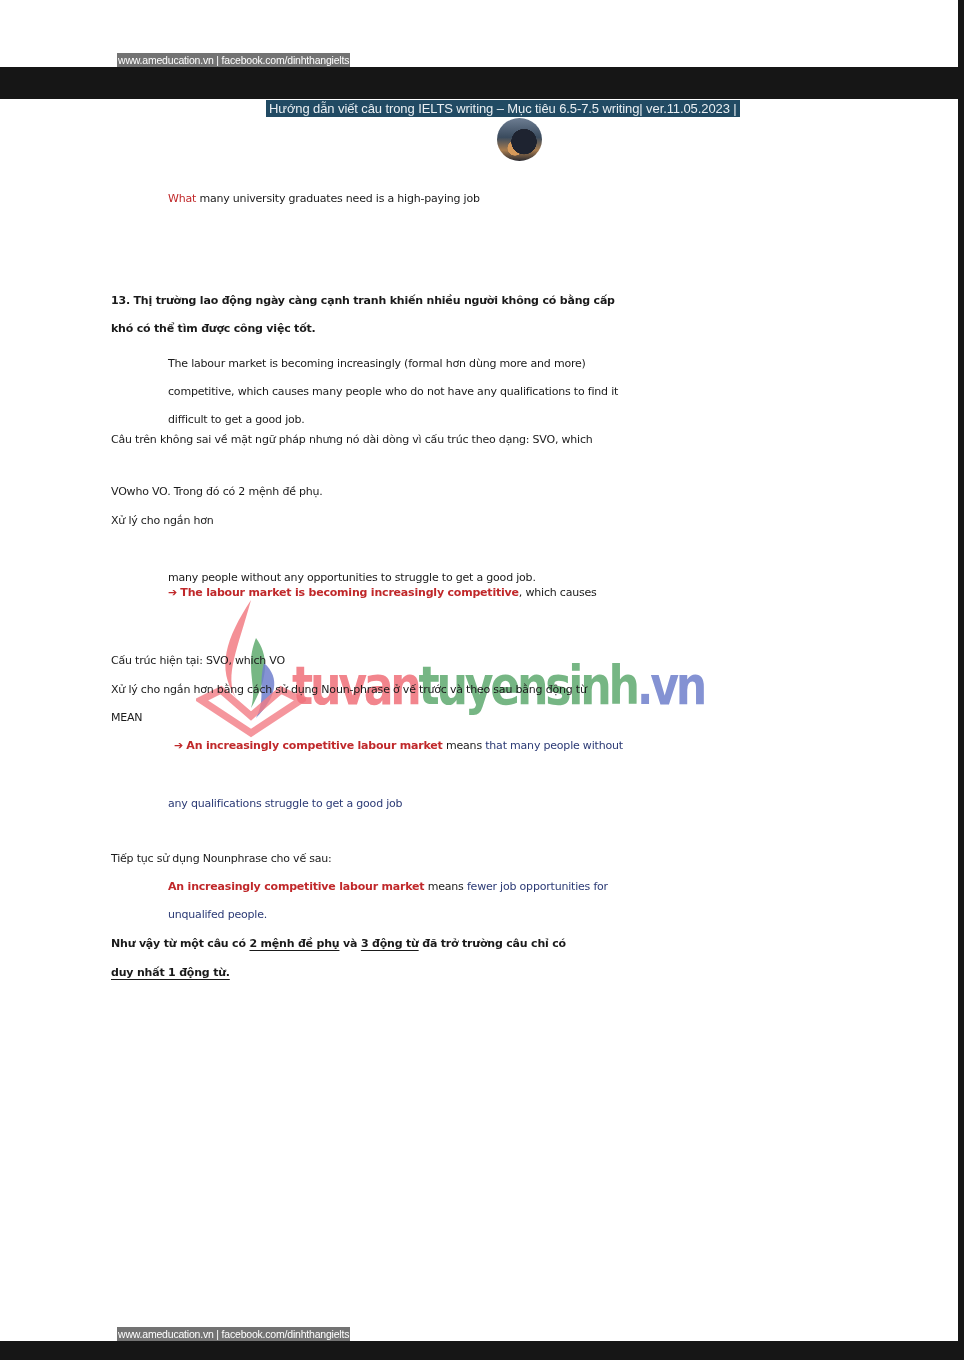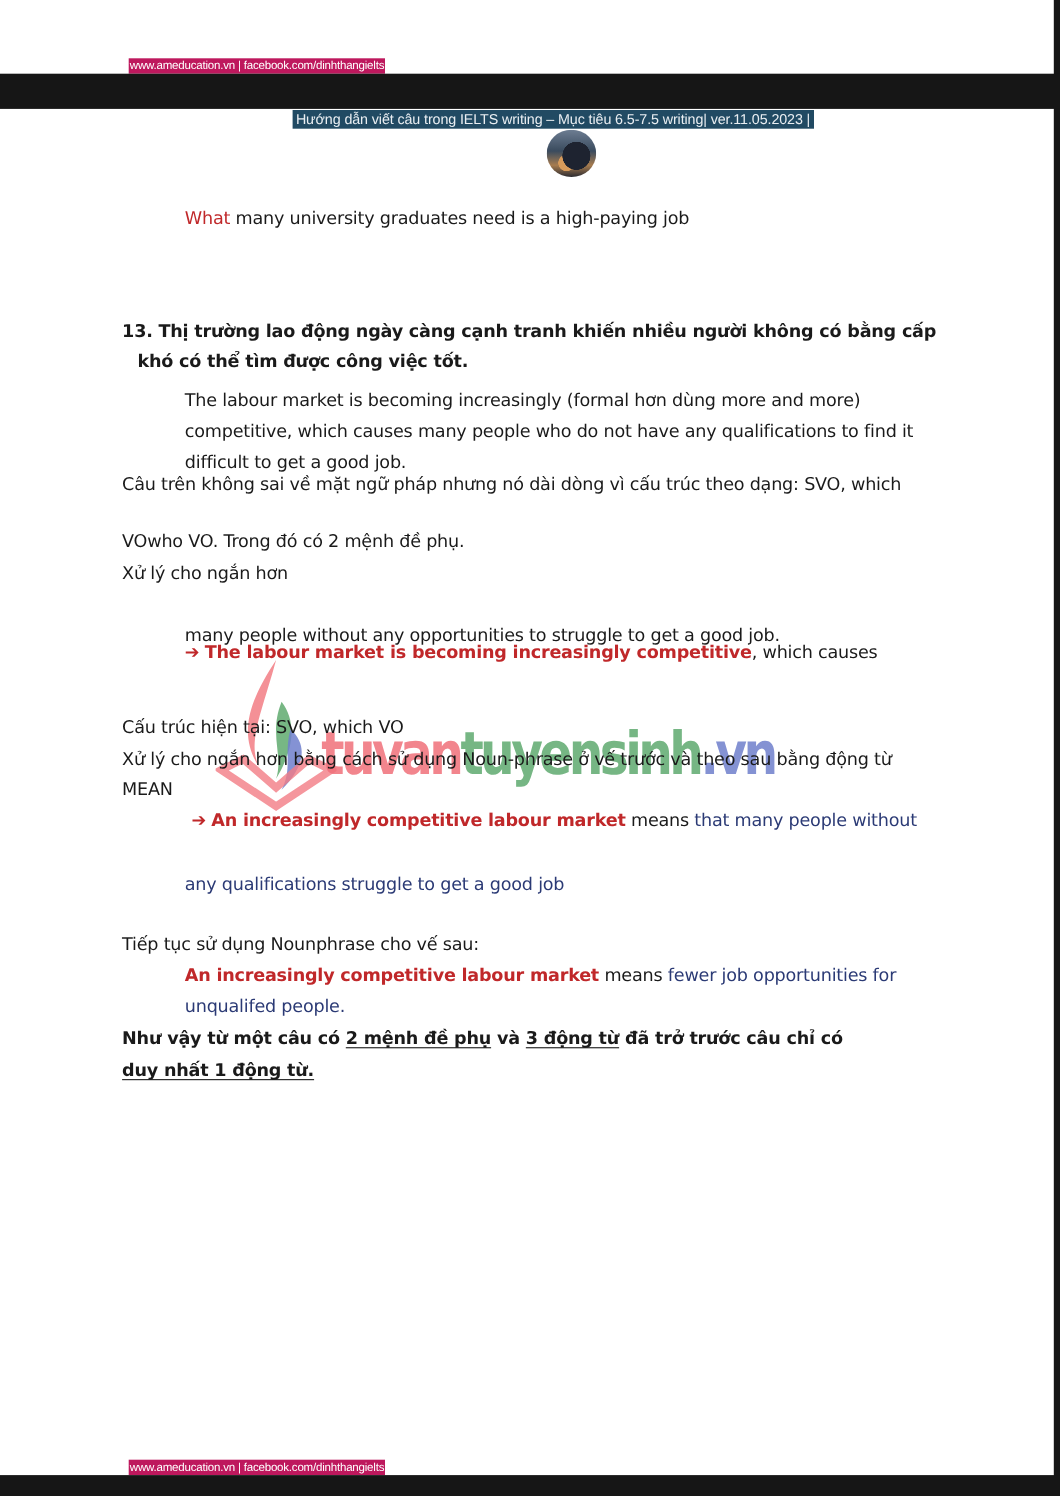--- a/index.html
+++ b/index.html
@@ -5,21 +5,21 @@
     * { box-sizing: border-box; margin: 0; padding: 0; }
     html, body { width: 964px; height: 1360px; overflow: hidden; background: #ffffff; }
     body { position: relative; font-family: "DejaVu Sans", sans-serif; color: #1a1a1a; }
 
     .right-strip { position: absolute; right: 0; top: 0; width: 6px; height: 1360px; background: #161616; }
     .top-bar { position: absolute; left: 0; top: 67px; width: 964px; height: 32px; background: #161616; }
     .bottom-bar { position: absolute; left: 0; top: 1341px; width: 964px; height: 19px; background: #161616; }
 
     .site-tag {
       position: absolute; left: 117px; height: 14px; padding: 0 1px;
-      background: #be185d; color: #ffffff;
+      background: #737373; color: #ffffff;
       font-family: "Liberation Sans", sans-serif; font-size: 10.5px; line-height: 14px;
       white-space: nowrap; letter-spacing: -0.2px;
     }
     .site-tag.top { top: 53px; }
     .site-tag.bottom { top: 1327px; }
 
     .doc-title {
       position: absolute; left: 266px; top: 100px; height: 17px; padding: 0 3px;
       background: #214a63; color: #e9eef2;
       font-family: "Liberation Sans", sans-serif; font-size: 13px; line-height: 17px;
@@ -27,21 +27,21 @@
     }
 
     .avatar {
       position: absolute; left: 497px; top: 118px; width: 45px; height: 43px; border-radius: 50%;
       background: radial-gradient(circle at 60% 55%, #1e2330 0 35%, transparent 36%),
                   radial-gradient(circle at 40% 70%, #d79a5a 0 18%, transparent 19%),
                   linear-gradient(180deg, #6d7d92 0%, #3a4b5e 45%, #a77c4f 75%, #2a2a30 100%);
       overflow: hidden;
     }
 
-    .p { position: absolute; font-size: 16px; line-height: 28px; white-space: nowrap; letter-spacing: -0.2px; }
+    .p { position: absolute; font-size: 11px; line-height: 28px; white-space: nowrap; letter-spacing: -0.2px; }
     .bold { font-weight: bold; }
     .red { color: #c0282a; }
     .navy { color: #2b3a75; }
     .u { text-decoration: underline; text-underline-offset: 3px; }
 
     .watermark { position: absolute; left: 196px; top: 598px; width: 500px; height: 140px; pointer-events: none; }
     .wm-text {
       position: absolute; left: 96px; top: 58px; font-family: "DejaVu Sans", sans-serif;
       font-weight: bold; font-size: 54px; line-height: 60px; letter-spacing: -4px; white-space: nowrap;
       transform: scaleX(0.82); transform-origin: left top; opacity: 0.85;
@@ -58,21 +58,21 @@
 <div class="site-tag top">www.ameducation.vn |  facebook.com/dinhthangielts</div>
 <div class="top-bar"></div>
 <div class="doc-title">Hướng dẫn viết câu trong IELTS writing – Mục tiêu 6.5-7.5 writing| ver.11.05.2023 |</div>
 <div class="avatar"></div>
 
 <div class="p" style="left:168px; top:185px;">
   <span class="red">What</span><span> many university graduates need is a high-paying job</span>
 </div>
 
 <div class="p bold" style="left:111px; top:287px;">13. Thị trường lao động ngày càng cạnh tranh khiến nhiều người không có bằng cấp</div>
-<div class="p bold" style="left:125px; top:315px;">khó có thể tìm được công việc tốt.</div>
+<div class="p bold" style="left:111px; top:315px;">khó có thể tìm được công việc tốt.</div>
 
 <div class="p" style="left:168px; top:350px;">The labour market is becoming increasingly (formal hơn dùng more and more)</div>
 <div class="p" style="left:168px; top:378px;">competitive, which causes many people who do not have any qualifications to find it</div>
 <div class="p" style="left:168px; top:406px;">difficult to get a good job.</div>
 
 <div class="p" style="left:111px; top:426px;">Câu trên không sai về mặt ngữ pháp nhưng nó dài dòng vì cấu trúc theo dạng: SVO, which</div>
 <div class="p" style="left:111px; top:478px;">VOwho VO. Trong đó có 2 mệnh đề phụ.</div>
 <div class="p" style="left:111px; top:507px;">Xử lý cho ngắn hơn</div>
 <div class="p" style="left:168px; top:535px;margin-top:44px;">
   <span class="red bold">➔</span>
@@ -101,18 +101,18 @@
 </div>
 <div class="p navy" style="left:168px; top:790px;">any qualifications struggle to get a good job</div>
 
 <div class="p" style="left:111px; top:845px;">Tiếp tục sử dụng Nounphrase cho vế sau:</div>
 <div class="p" style="left:168px; top:873px;">
   <span class="red bold">An increasingly competitive labour market</span><span> means </span><span class="navy">fewer job opportunities for</span>
 </div>
 <div class="p navy" style="left:168px; top:901px;">unqualifed people.</div>
 
 <div class="p bold" style="left:111px; top:930px;">
-  <span>Như vậy từ một câu có </span><span class="u">2 mệnh đề phụ</span><span> và </span><span class="u">3 động từ</span><span> đã trở trước câu chỉ có</span>
+  <span>Như vậy từ một câu có </span><span class="u">2 mệnh đề phụ</span><span> và </span><span class="u">3 động từ</span><span> đã trở trường câu chỉ có</span>
 </div>
 <div class="p bold u" style="left:111px; top:959px;">duy nhất 1 động từ.</div>
 
 <div class="site-tag bottom">www.ameducation.vn |  facebook.com/dinhthangielts</div>
 <div class="bottom-bar"></div>
 
 </body></html>

